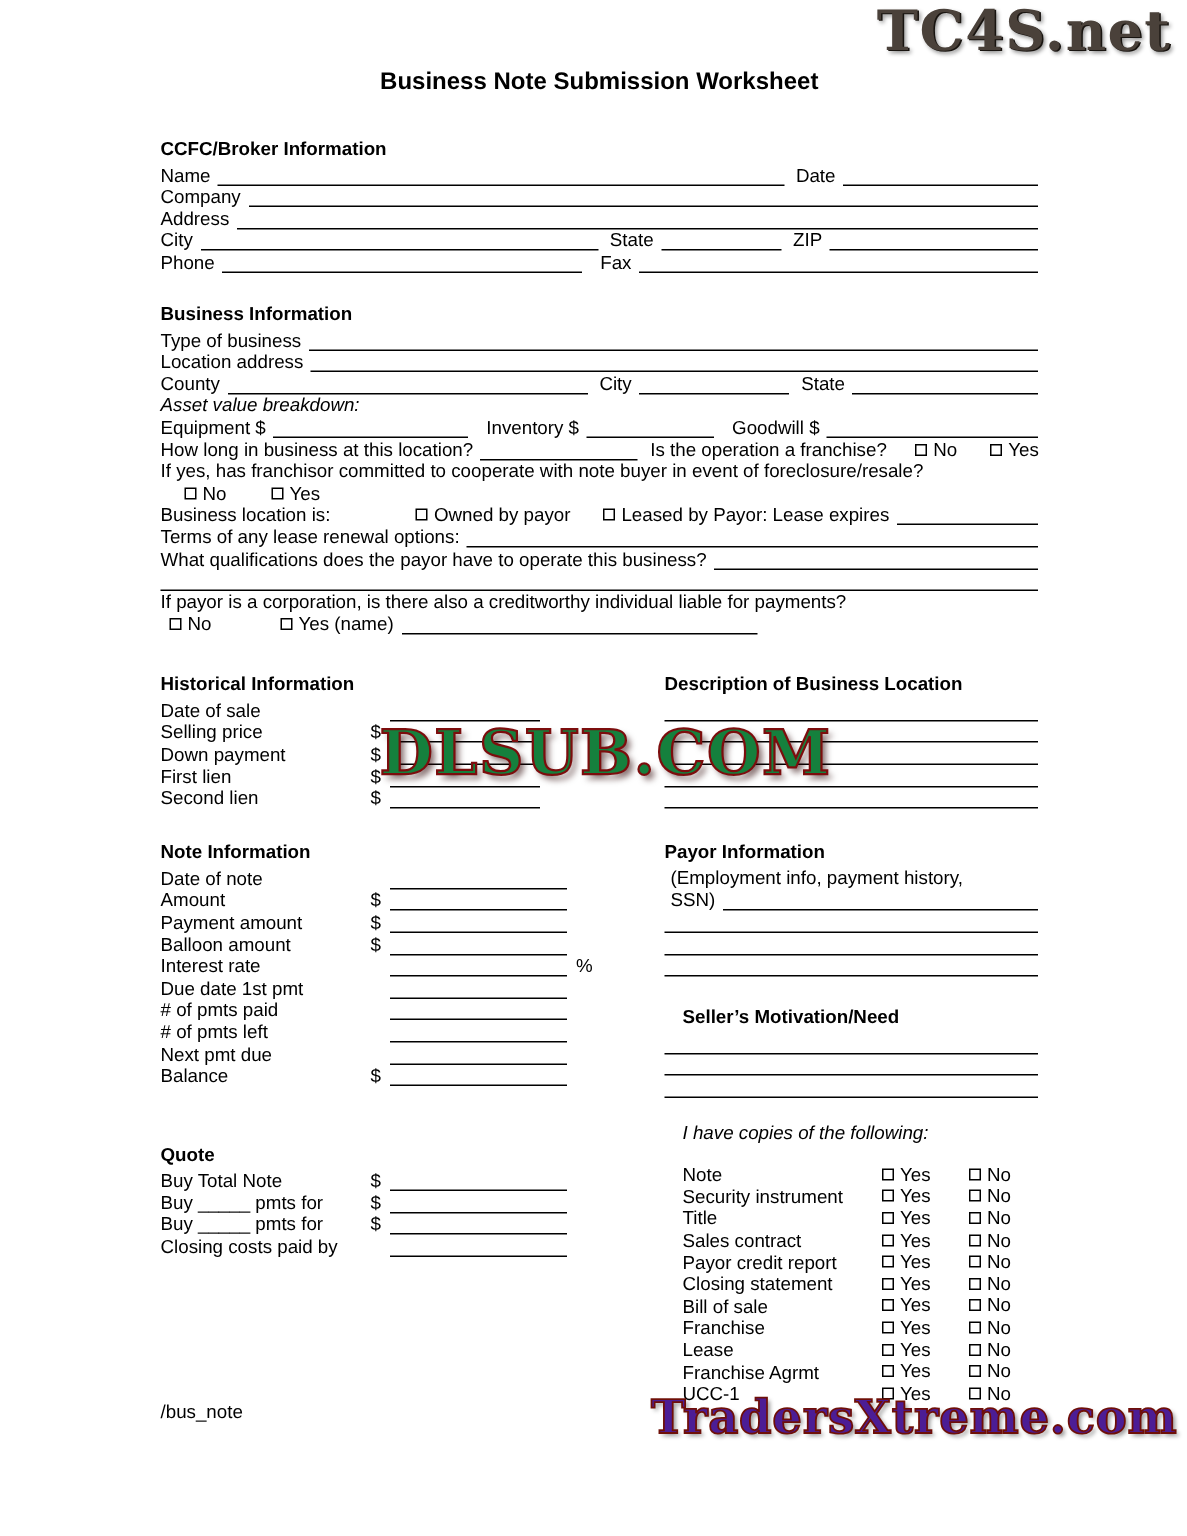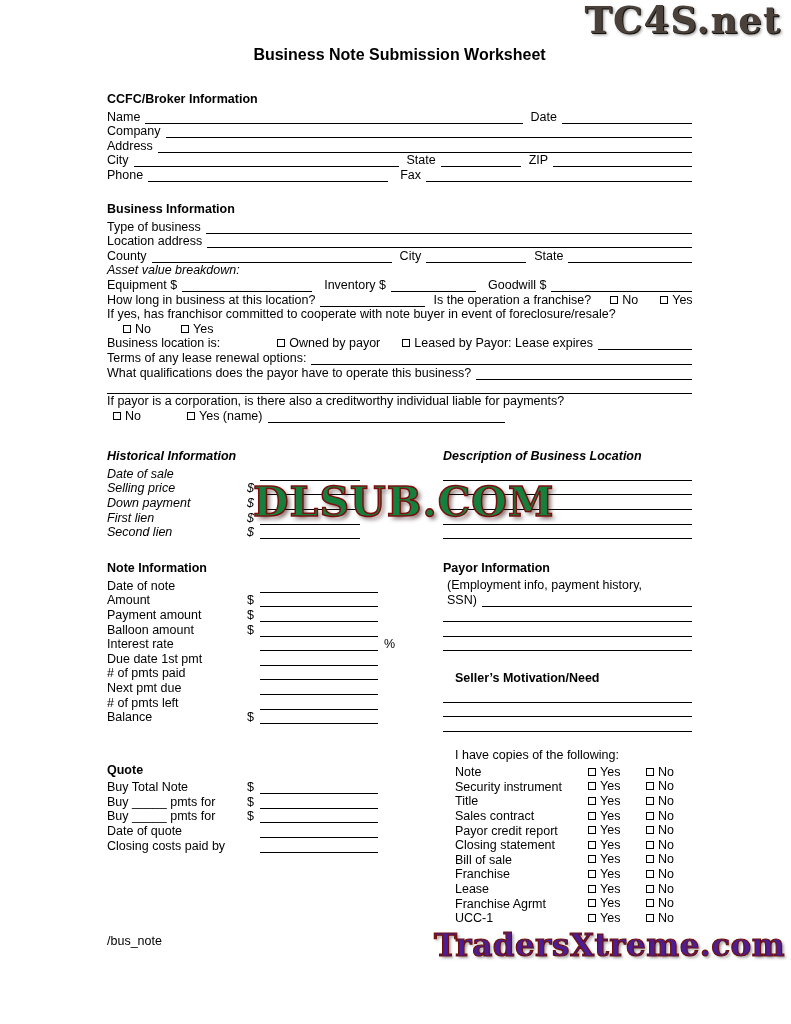--- a/index.html
+++ b/index.html
@@ -31,31 +31,31 @@
 
   .cb { display:inline-block; width:8px; height:8px; border:1px solid #000; margin-right:4px; flex:none; background:#fff; }
   .cbg { display:inline-flex; align-items:center; white-space:nowrap; margin-bottom:1px; line-height:12px; }
   .ml8g {margin-left:8px;padding-left:44px;} .ml14g {margin-left:14px;} .ml22g {margin-left:22px;}
   .ml30g {margin-left:30px;} .ml46g {margin-left:46px;}
   .ind16 { padding-left:16px; } .ind6 { padding-left:6px; }
 
   .sec-broker { margin-top:28px; }
   .sec-business { margin-top:20px; }
   .cols { display:flex; }
-  .cols-hist { margin-top:26px;font-style:italic; }
+  .cols-hist { margin-top:26px; }
   .cols-note { margin-top:22px; }
   .cols-quote { margin-top:16px; }
   .colL { width:336px; flex:none; }
   .colR { flex:1 1 auto; min-width:0; }
   .ruled { height:14.6px; border-bottom:1px solid #000; }
   .seller-h { margin-top:20px; padding-left:12px; }
   .payor-note { line-height:14px; padding-left:4px; }
 
   .copies { padding-left:12px; }
-  .cop-h { line-height:15px; margin-bottom:2px; }
+  .cop-h { font-style:italic; line-height:15px; margin-bottom:13px; }
   .crow { display:flex; align-items:center; height:14.6px; }
   .citem { flex:1 1 auto; line-height:14px; }
   .yescol { width:58px; flex:none; }
   .nocol { width:46px; flex:none; }
   .quoteL { padding-top:14.6px; }
 
   .footer-code { position:absolute; left:107px; top:934px; line-height:15px; }
 
   .wm-top {
     position:absolute; top:2px; right:10px; z-index:6;
@@ -301,26 +301,26 @@
         <span class="lbl w140">Due date 1st pmt</span>
         <span class="pfx"></span>
         <span class="line w118"></span>
       </div>
       <div class="frow">
         <span class="lbl w140"># of pmts paid</span>
         <span class="pfx"></span>
         <span class="line w118"></span>
       </div>
       <div class="frow">
+        <span class="lbl w140"># of pmts left</span>
+        <span class="pfx"></span>
+        <span class="line w118"></span>
+      </div>
+      <div class="frow">
         <span class="lbl w140">Next pmt due</span>
-        <span class="pfx"></span>
-        <span class="line w118"></span>
-      </div>
-      <div class="frow">
-        <span class="lbl w140"># of pmts left</span>
         <span class="pfx"></span>
         <span class="line w118"></span>
       </div>
       <div class="frow">
         <span class="lbl w140">Balance</span>
         <span class="pfx">$</span>
         <span class="line w118"></span>
       </div>
     </div>
 
@@ -355,25 +355,20 @@
         <span class="lbl w140">Buy _____ pmts for</span>
         <span class="pfx">$</span>
         <span class="line w118"></span>
       </div>
       <div class="frow">
         <span class="lbl w140">Buy _____ pmts for</span>
         <span class="pfx">$</span>
         <span class="line w118"></span>
       </div>
       <div class="frow">
-        <span class="lbl w140">Date of quote</span>
-        <span class="pfx"></span>
-        <span class="line w118"></span>
-      </div>
-      <div class="frow">
         <span class="lbl w140">Closing costs paid by</span>
         <span class="pfx"></span>
         <span class="line w118"></span>
       </div>
     </div>
 
     <div class="colR copies">
       <div class="cop-h">I have copies of the following:</div>
 
       <div class="crow">

